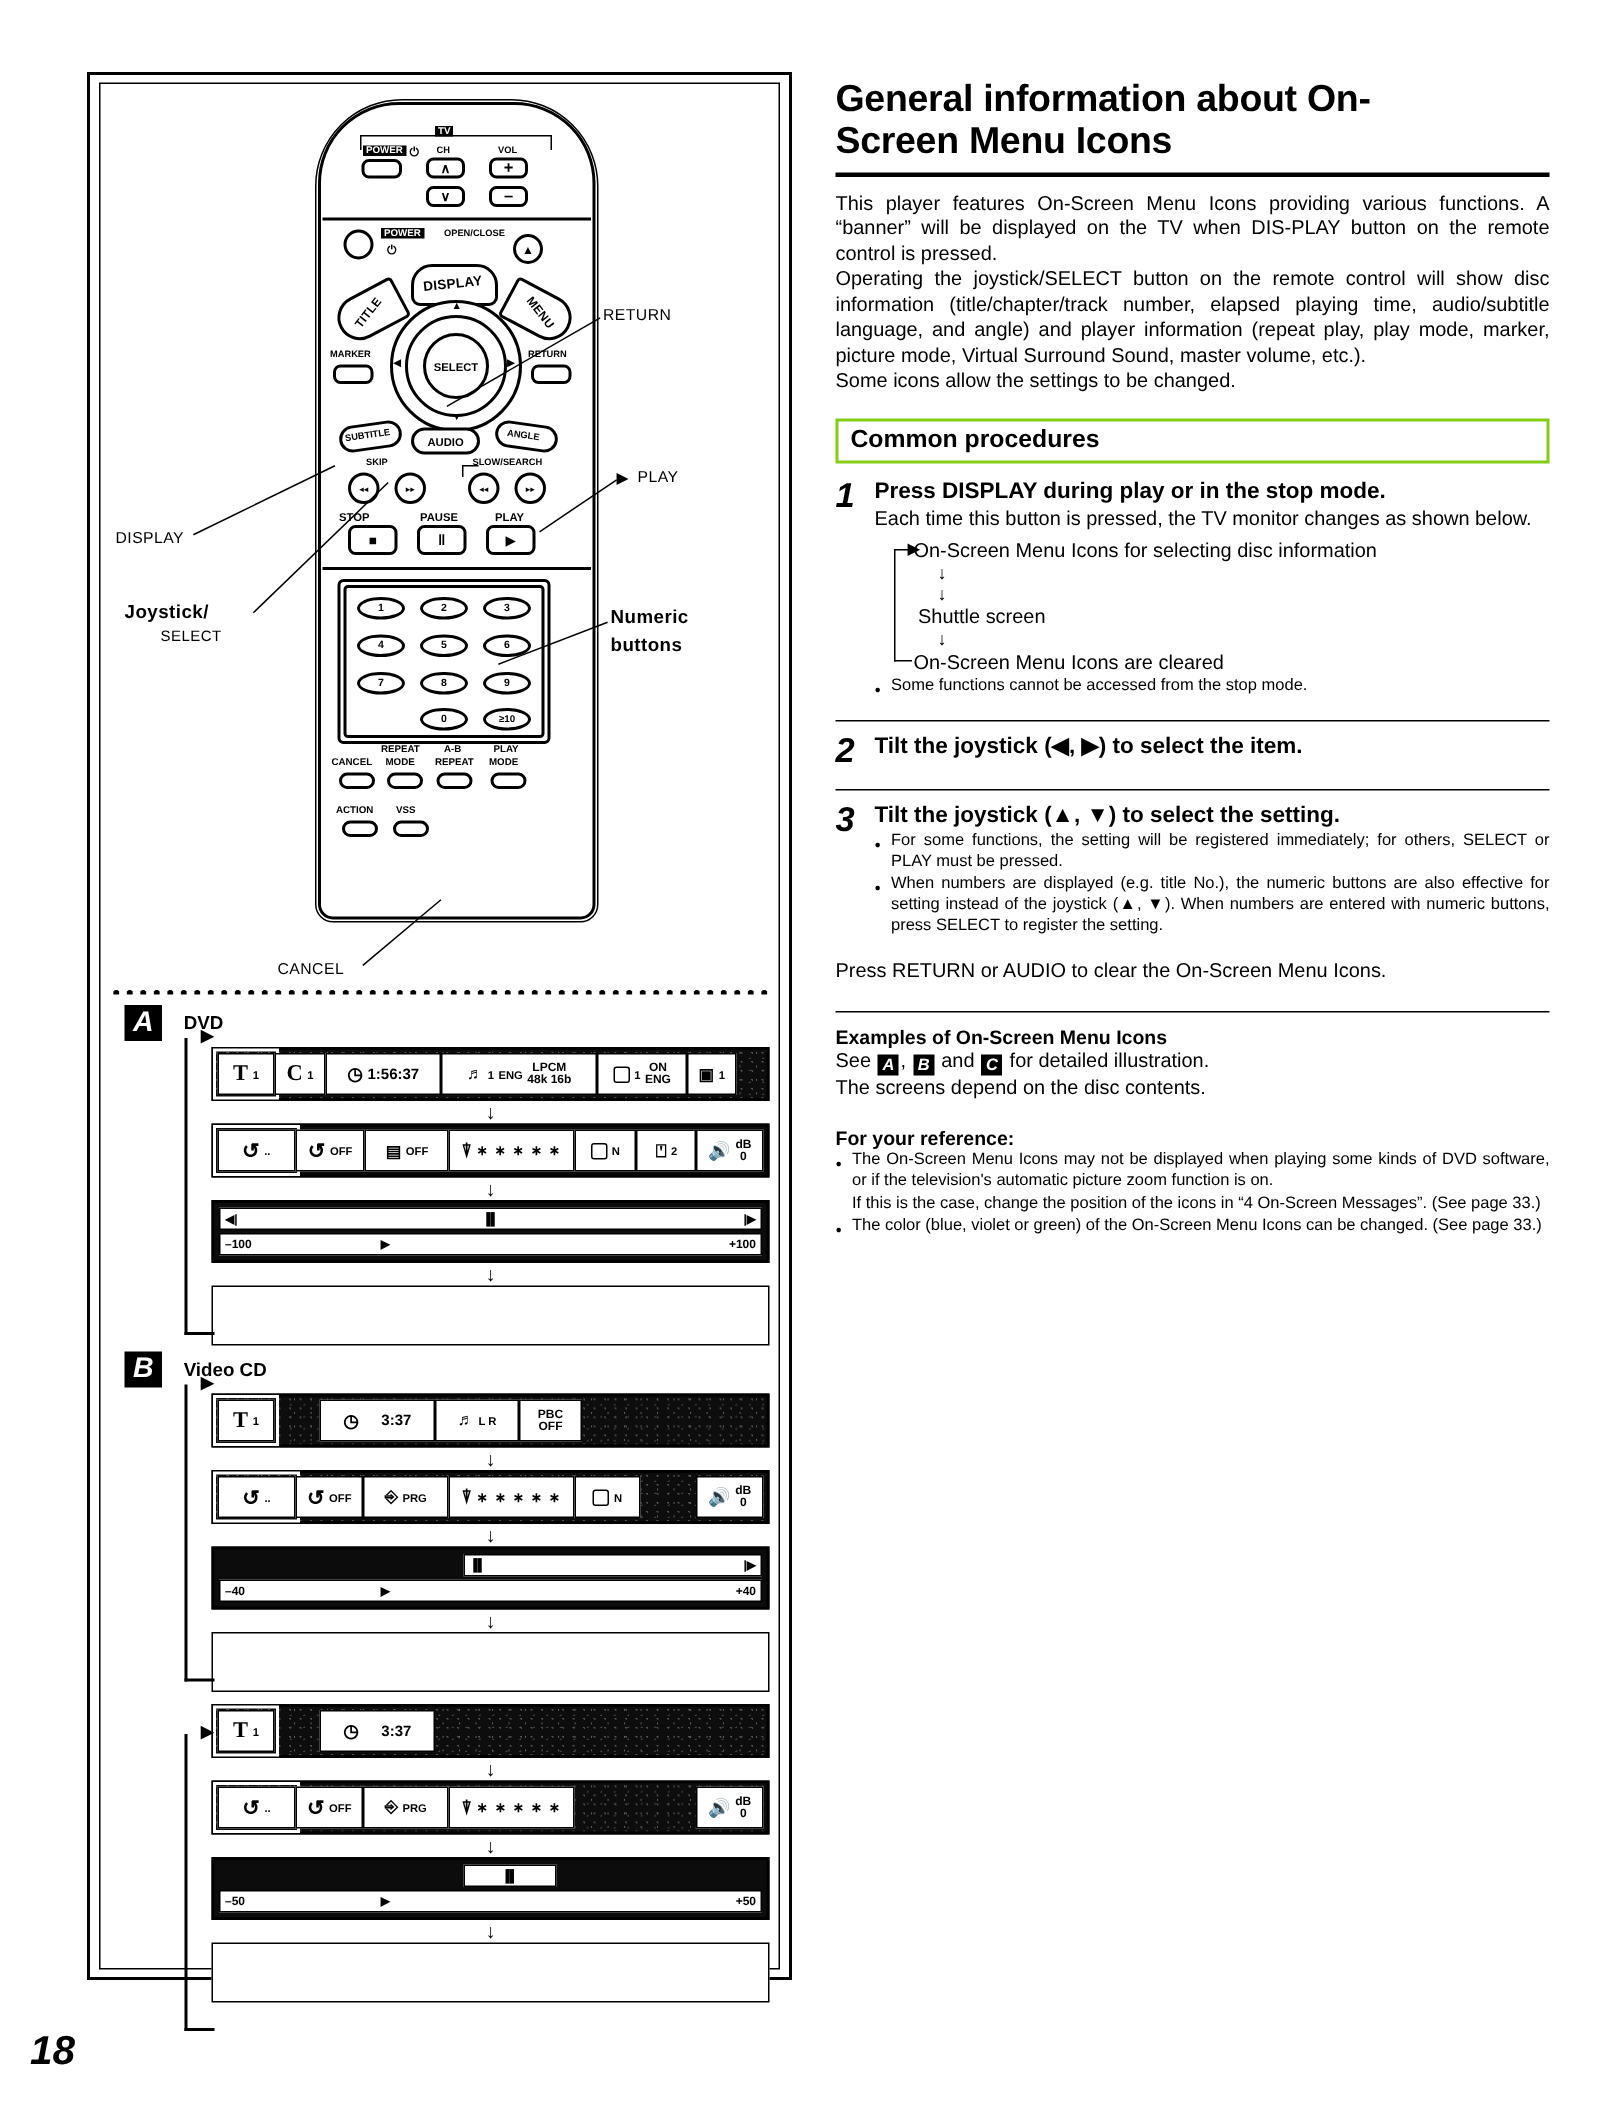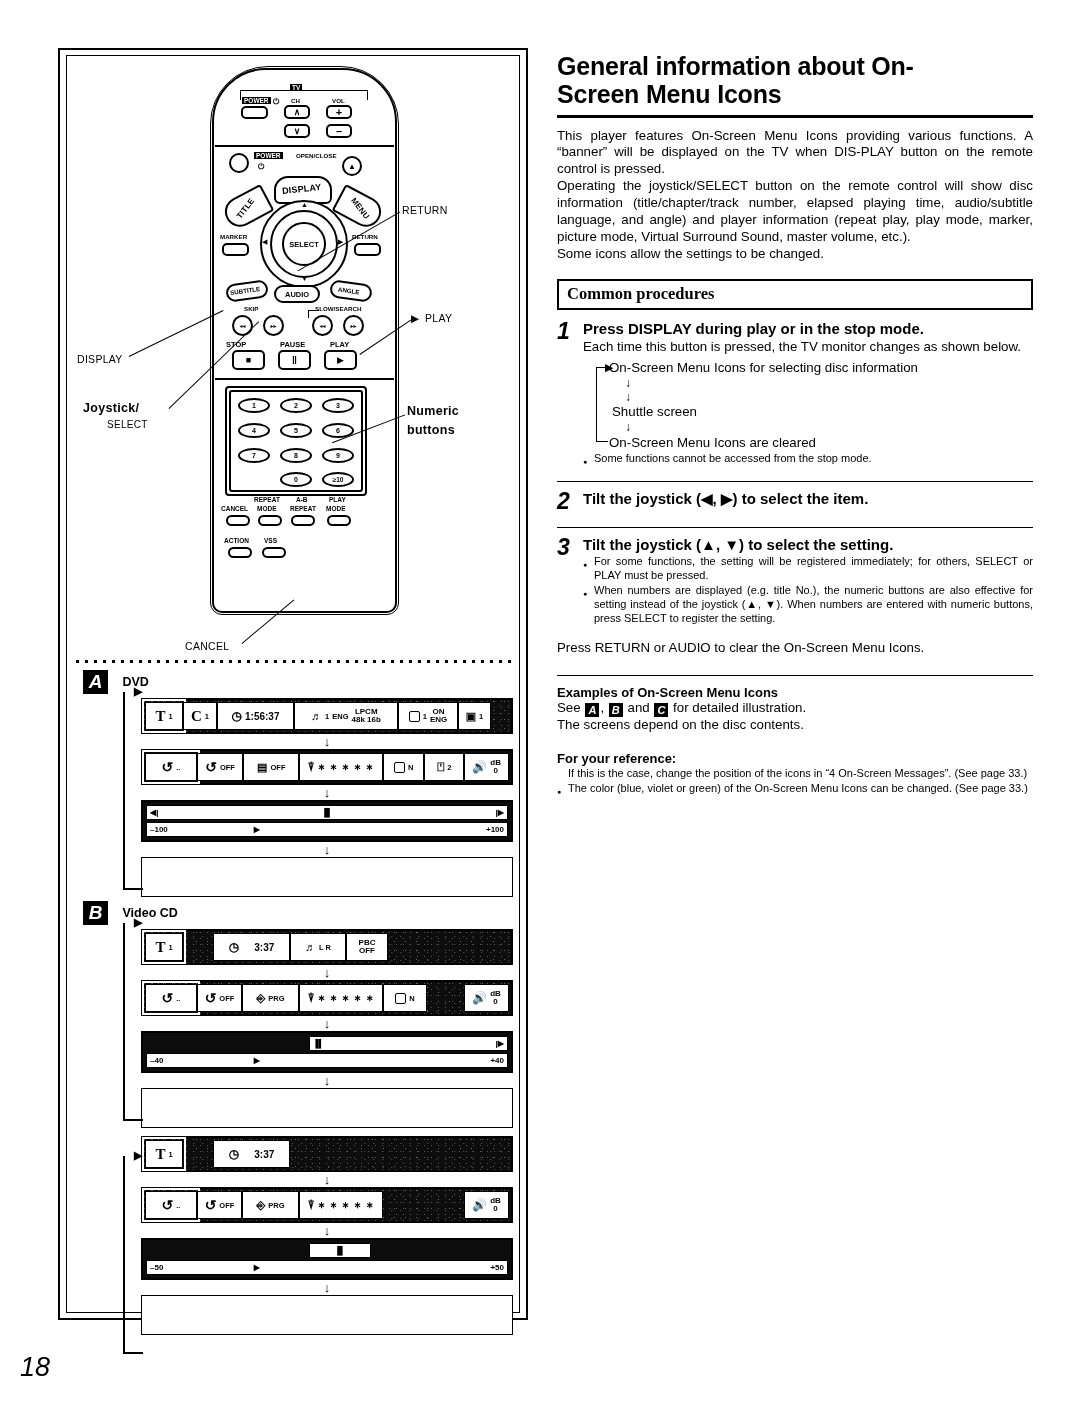--- a/index.html
+++ b/index.html
@@ -114,22 +114,22 @@
 
   
   #col{position:absolute;left:557px;top:52px;width:476px;}
   h1.title{
     font-size:25px;font-weight:bold;line-height:1.13;margin:0 0 6px 0;letter-spacing:-.2px;
   }
   .rule-thick{border:none;border-top:3px solid #000;margin:0 0 10px 0;}
   .rule-thin{border:none;border-top:1.6px solid #000;margin:14px 0 8px 0;}
   p.body{font-size:13.3px;line-height:1.275;margin:0 0 0 0;text-align:justify;}
   .boxhead{
-    border:2px solid #000000;box-sizing:border-box;padding:3px 8px 4px 8px;
-    font-size:16.5px;font-weight:bold;margin:16px 0 10px 0;font-family:Liberation Serif, serif;
+    border:2px solid #84cc16;box-sizing:border-box;padding:3px 8px 4px 8px;
+    font-size:16.5px;font-weight:bold;margin:16px 0 10px 0;
   }
   .step{display:flex;margin-top:2px;}
   .stepnum{font-size:23px;font-weight:bold;font-style:italic;width:26px;flex:0 0 26px;line-height:1.0;}
   .stepbody{flex:1;}
   .steptitle{font-size:15px;font-weight:bold;line-height:1.22;margin:0 0 1px 0;}
   .steptext{font-size:13.3px;line-height:1.27;margin:0;text-align:justify;}
   ul.bul{list-style:none;margin:1px 0 0 0;padding:0;}
   ul.bul li{font-size:11px;line-height:1.27;text-align:justify;position:relative;padding-left:11px;margin-bottom:1px;}
   ul.bul li:before{content:"\25CF";position:absolute;left:0;top:0;font-size:7px;line-height:19px;}
   ul.bul li.nobul{padding-left:11px;}
@@ -146,21 +146,21 @@
   .flow .barrow{position:absolute;left:9px;top:2px;font-size:11px;line-height:11px;}
 
   .subhead{font-size:13px;font-weight:bold;margin:0;}
   .inl-tag{
     display:inline-block;background:#000;color:#fff;font-weight:bold;font-style:italic;
     font-size:11px;width:14px;height:14px;line-height:14px;text-align:center;
     vertical-align:-2px;margin:0 1px;
   }
 
   
-  #pageno{position:absolute;left:20px;top:1352px;font-size:27px;font-weight:normal;font-style:italic;}
+  #pageno{position:absolute;left:20px;top:1352px;font-size:27px;font-weight:bold;font-style:italic;}
 </style>
 </head>
 <body>
 
 <div id="illus-panel">
   <div id="illus-inner">
 
     <div id="remote">
       <div class="rem-shell"></div>
 
@@ -659,19 +659,20 @@
     <span class="inl-tag">A</span><span>,</span>
     <span class="inl-tag">B</span>
     <span>and</span>
     <span class="inl-tag">C</span>
     <span>for detailed illustration.</span>
   </p>
   <p class="body">The screens depend on the disc contents.</p>
 
   <p class="subhead" style="margin-top:17px;">For your reference:</p>
   <ul class="bul">
+    <li>The On-Screen Menu Icons may not be displayed when playing some kinds of DVD software, or if the television's automatic picture zoom function is on.</li>
     <li class="nobul">If this is the case, change the position of the icons in “4 On-Screen Messages”. (See page 33.)</li>
     <li>The color (blue, violet or green) of the On-Screen Menu Icons can be changed. (See page 33.)</li>
   </ul>
 
 </div>
 
 <div id="pageno">18</div>
 
 </body></html>

